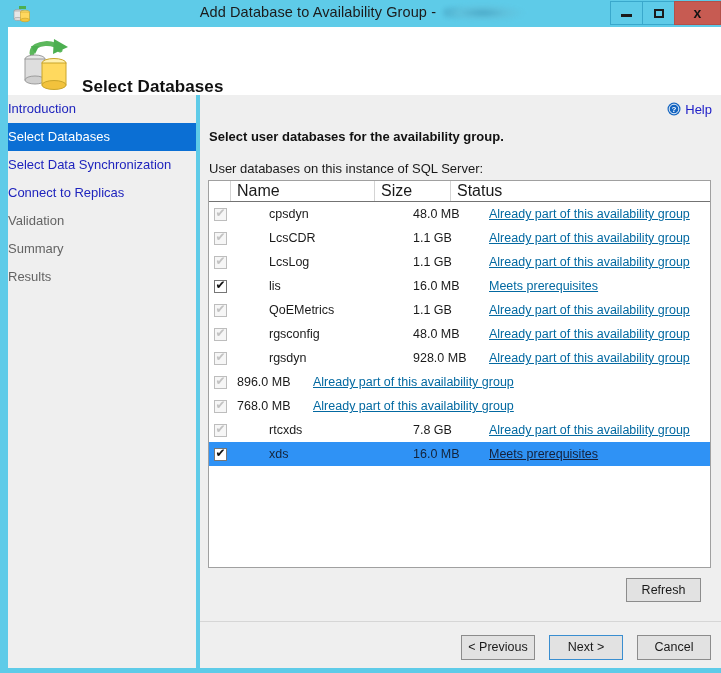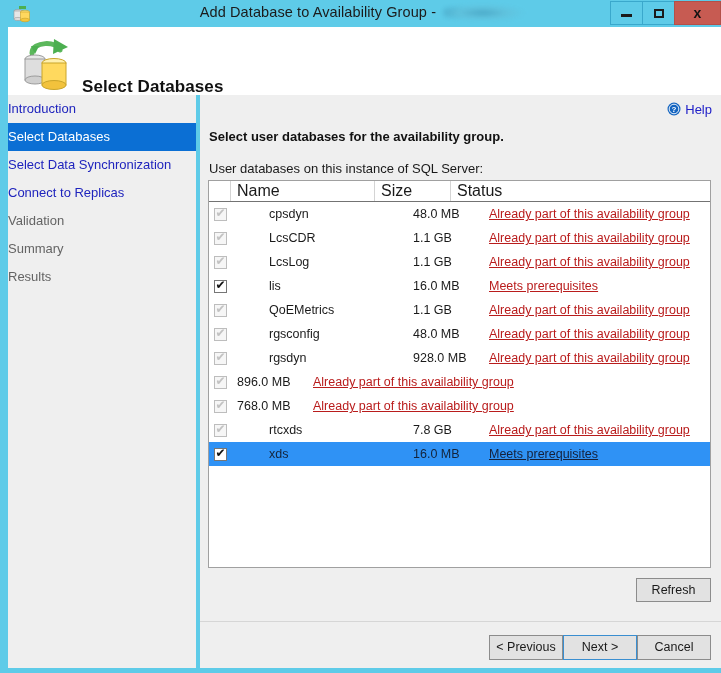--- a/index.html
+++ b/index.html
@@ -234,21 +234,21 @@
     box-sizing: border-box;
     overflow: hidden;
     white-space: nowrap;
   }
   .cell.c-chk  { width: 22px; display: flex; justify-content: center; align-items: center; }
   .cell.c-name { width: 144px; padding-left: 6px; margin-left: 32px; }
   .cell.c-size { width: 76px; padding-left: 6px; }
   .cell.c-stat { flex: 1; padding-left: 6px; }
 
   .status-link {
-    color: #b91c1c;
+    color: #0369a1;
     text-decoration: underline;
     cursor: pointer;
   }
   .row.selected .status-link {
     color: #15203a;
   }
 
   .chk {
     width: 13px; height: 13px;
     box-sizing: border-box;
@@ -278,37 +278,37 @@
     color: #1a1a1a;
     text-align: center;
     cursor: pointer;
     font-family: "Liberation Sans", sans-serif;
   }
   .btn.default {
     border: 1px solid #3a8ed0;
   }
   .btn-refresh {
     position: absolute;
-    right: 10px; top: 483px;
+    right: 20px; top: 483px;
     width: 75px; height: 24px;
     line-height: 22px;
   }
 
   .footer-sep {
     position: absolute;
     left: 0; top: 526px;
     width: 521px;
     height: 1px;
     background: #d6d6d6;
   }
   .footer-btns {
     position: absolute;
     right: 10px; top: 540px;
     display: flex;
-    gap: 0;
+    gap: 14px;
   }
   .footer-btns .btn {
     width: 74px; height: 25px;
     line-height: 23px;
   }
 </style>
 </head>
 <body>
 
 <div class="window">

